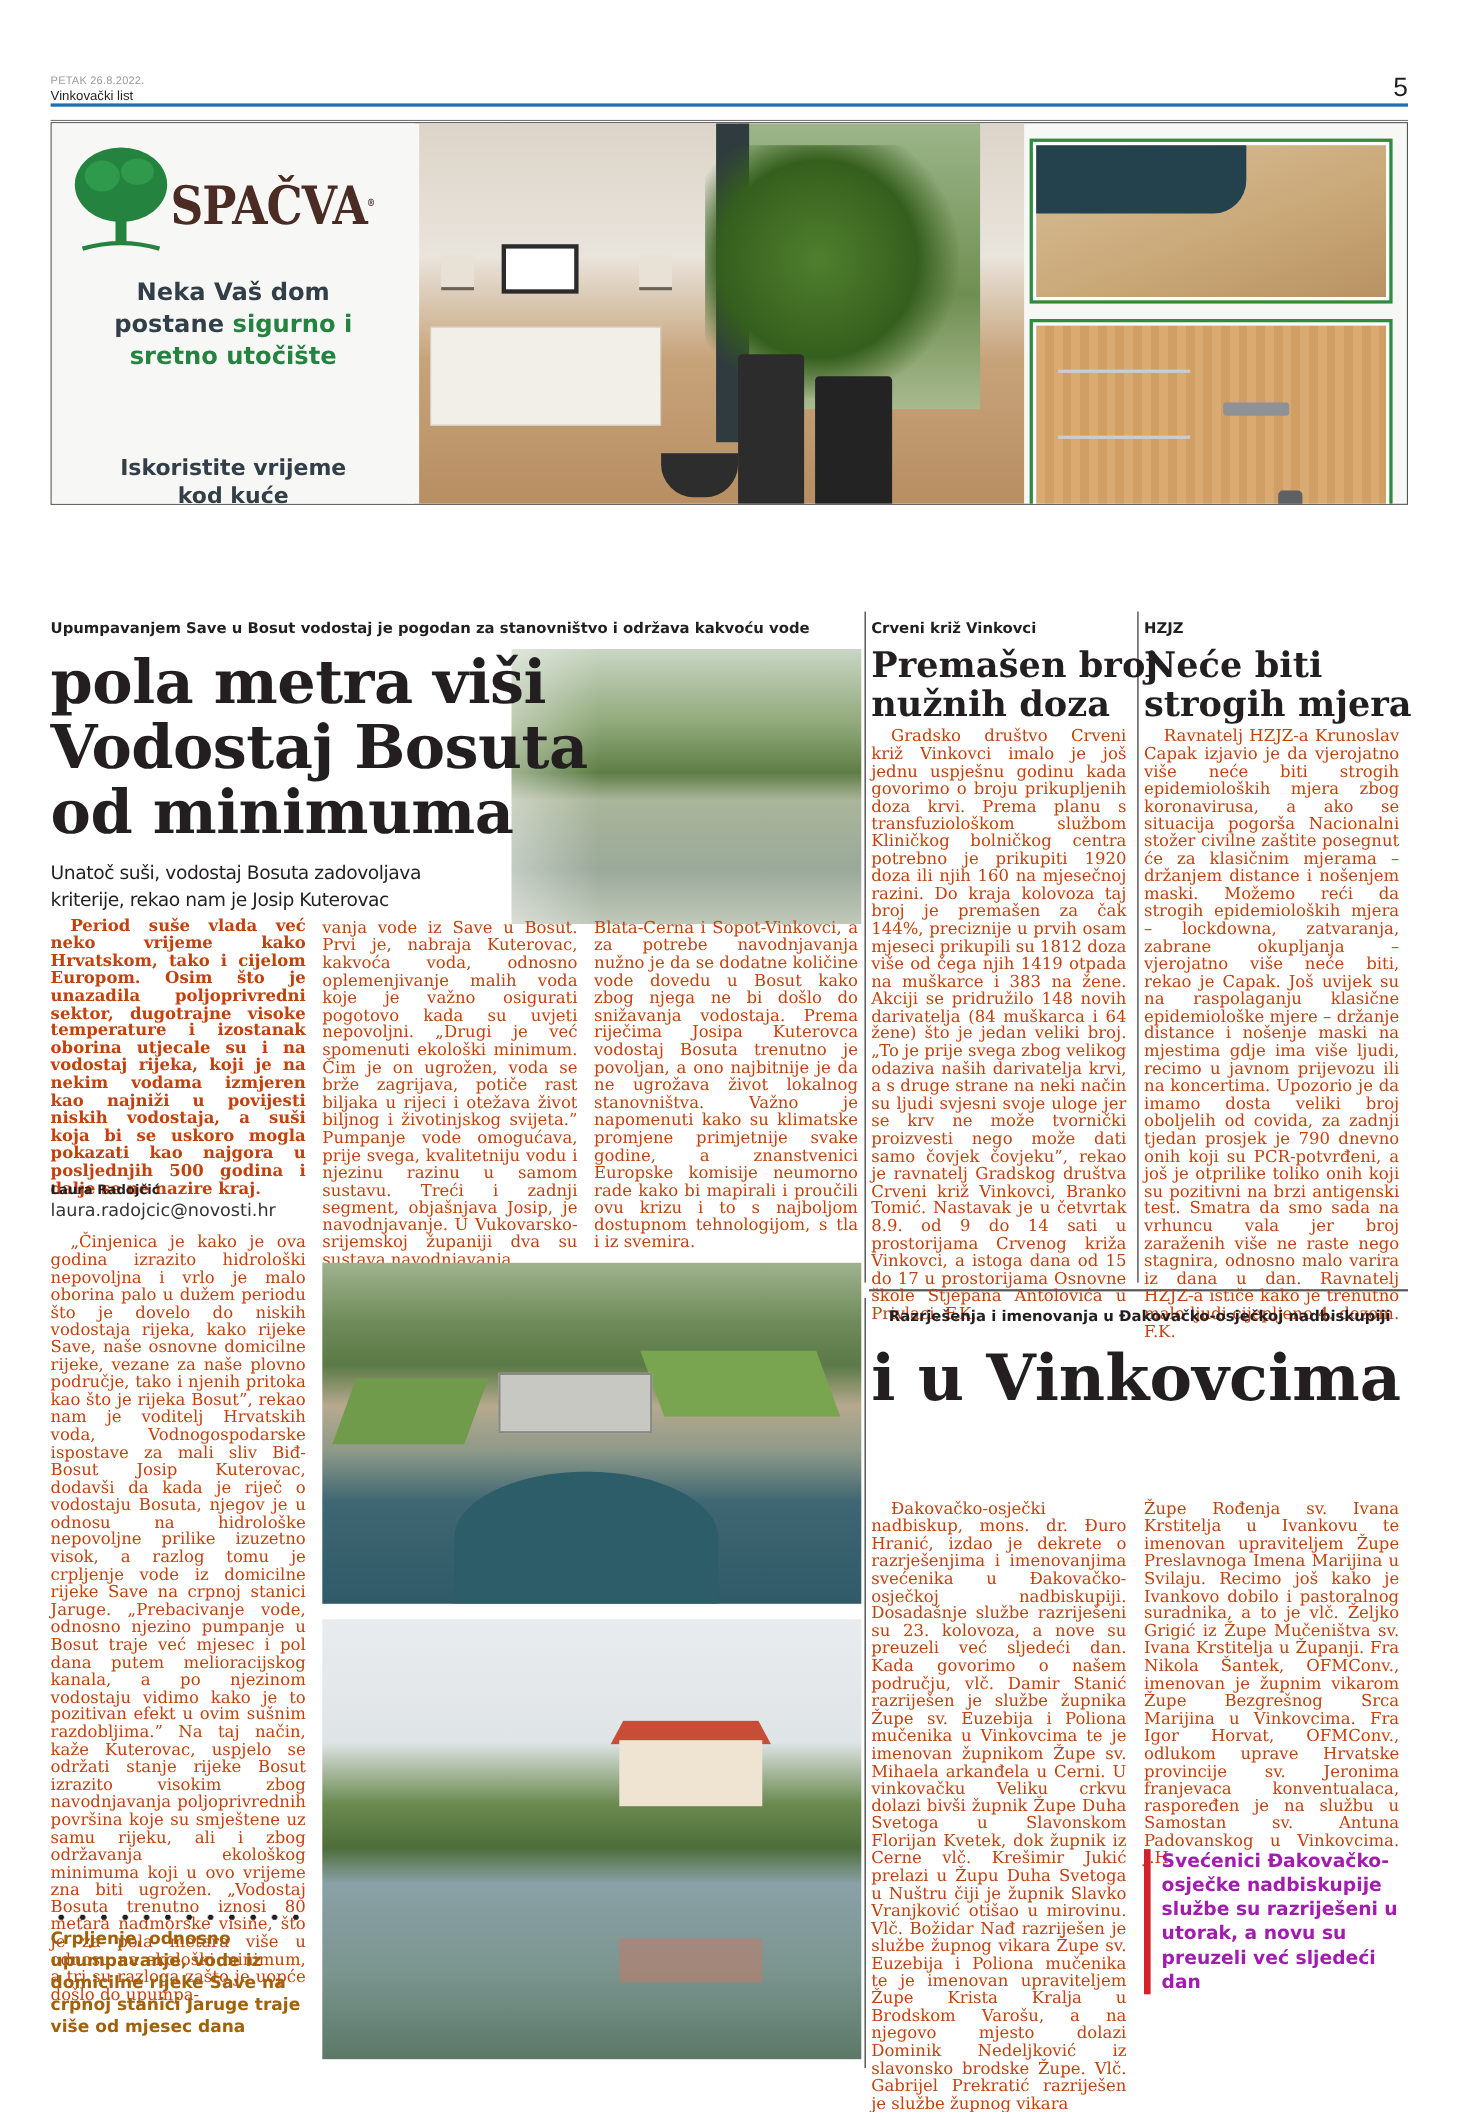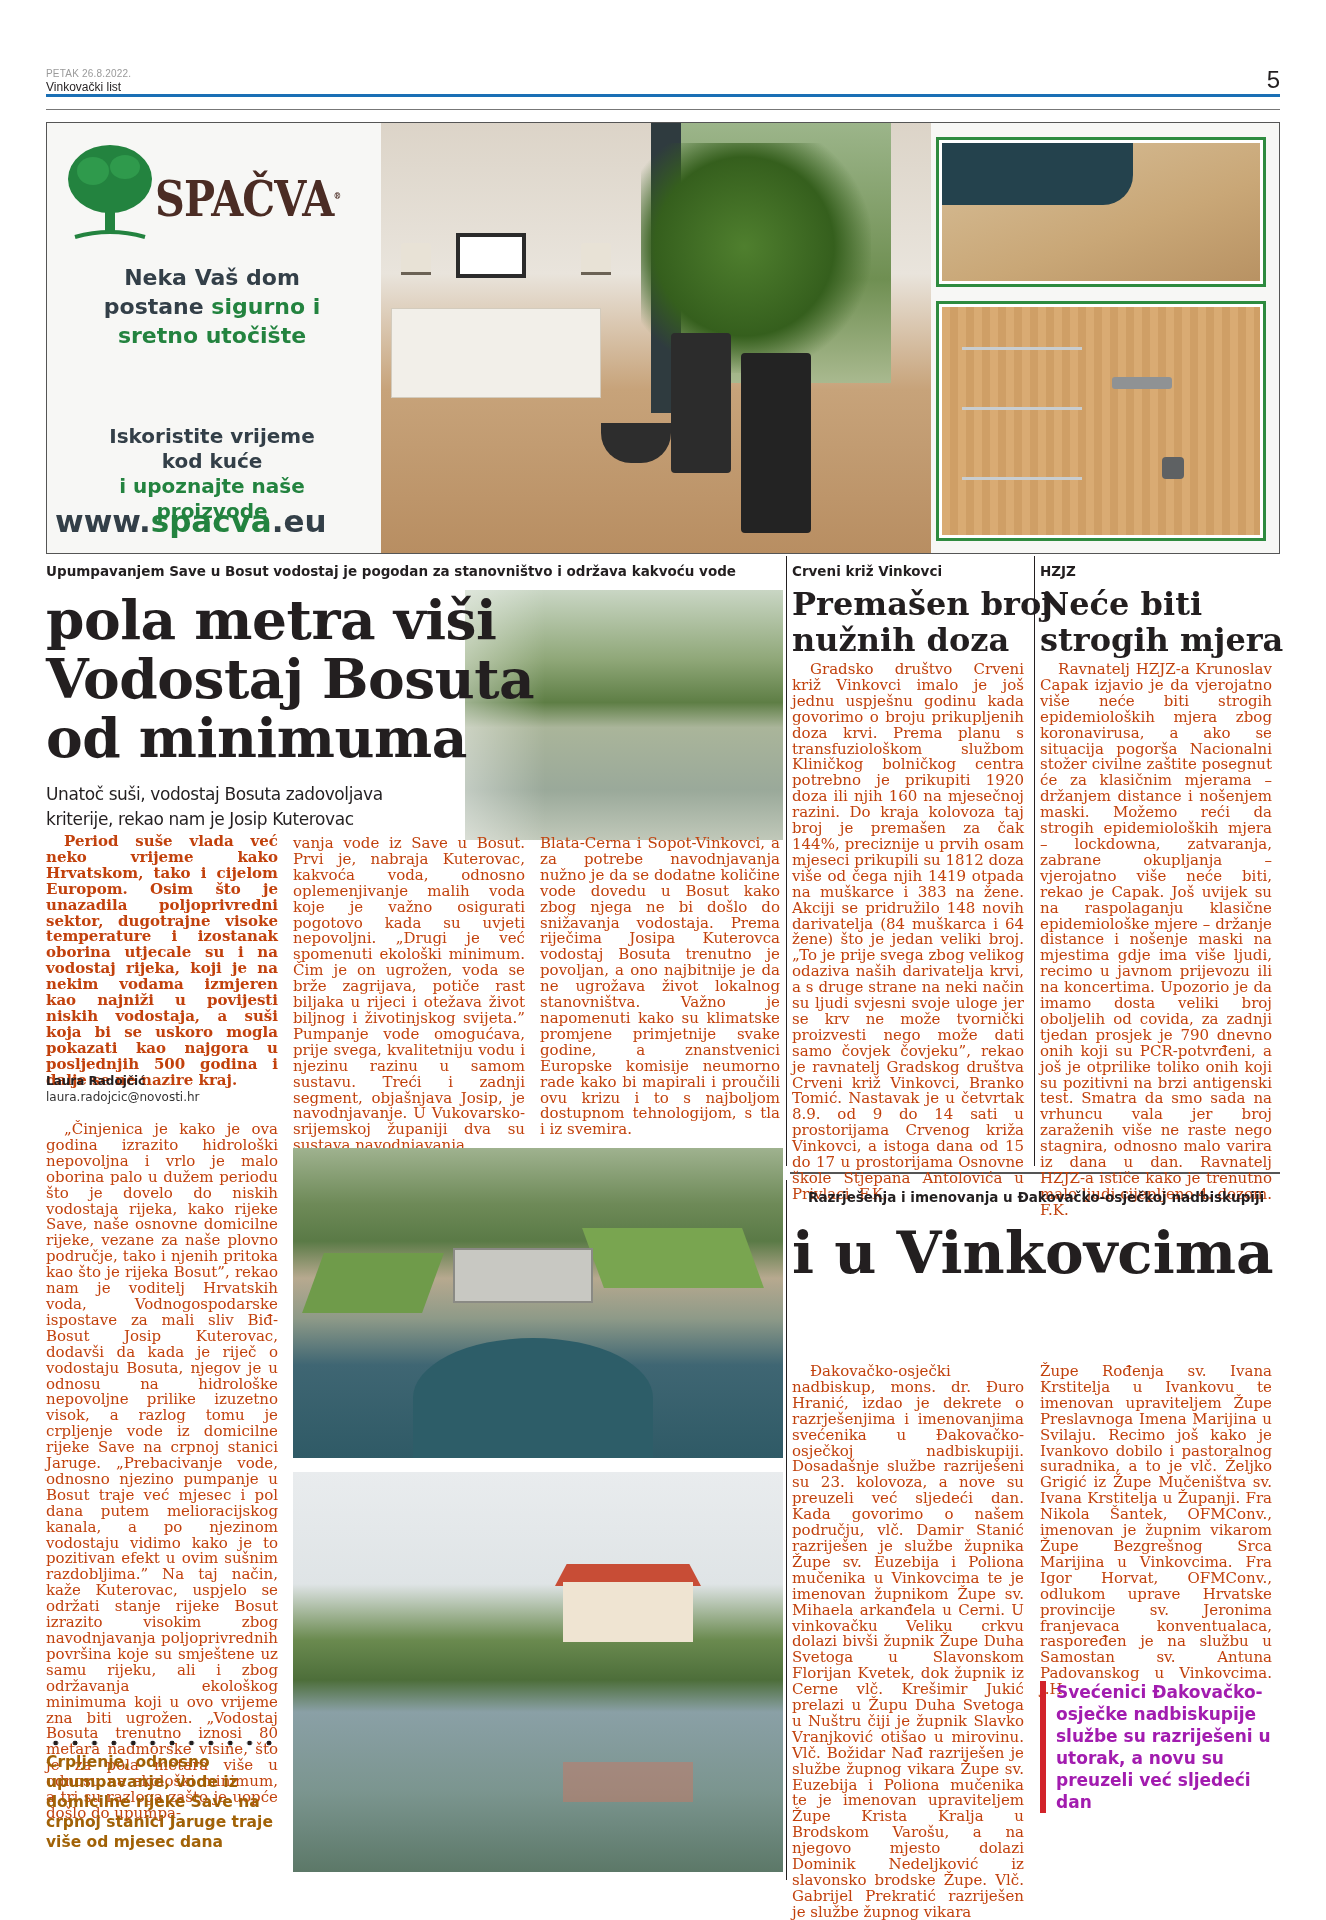--- a/index.html
+++ b/index.html
@@ -8,21 +8,21 @@
 
   
   .masthead { position: absolute; left: 46px; top: 64px; width: 1234px; height: 40px; }
   .mh-date { position: absolute; left: 0; top: 4px; font-family: "Liberation Sans", sans-serif; font-size: 10px; color: #9a9a9a; letter-spacing: 0.2px; }
   .mh-paper { position: absolute; left: 0; top: 16px; font-family: "Liberation Sans", sans-serif; font-size: 12px; color: #231f20; }
   .mh-page { position: absolute; right: 0; top: 2px; font-family: "Liberation Sans", sans-serif; font-size: 24px; font-weight: 300; color: #231f20; }
   .mh-blue { position: absolute; left: 0; top: 30px; width: 100%; height: 3px; background: #1a6fb5; }
   .mh-grey { position: absolute; left: 0; top: 45px; width: 100%; height: 1px; background: #777; }
 
   
-  .ad { position: absolute; left: 46px; top: 122px; width: 1234px; height: 432px; border: 1.5px solid #555; background: #f7f7f5; overflow: hidden; }
+  .ad { position: absolute; left: 46px; top: 111px; width: 1234px; height: 348px; border: 1.5px solid #555; background: #f7f7f5; overflow: hidden; }
   .ad-left { position: absolute; left: 0; top: 0; width: 330px; height: 100%; background: #f7f7f5; text-align: center; }
   .ad-tree { position: absolute; left: 18px; top: 18px; width: 90px; height: 100px; }
   .ad-brand { position: absolute; left: 108px; top: 48px; font-family: "DejaVu Serif", serif; font-weight: bold; font-size: 48px; color: #4b2c24; letter-spacing: -1px; transform: scaleX(0.86); transform-origin: left; }
   .ad-brand-reg { font-size: 9px; vertical-align: super; }
   .ad-tag1 { position: absolute; left: 0; width: 330px; top: 140px; font-family: "DejaVu Sans", sans-serif; font-weight: bold; font-size: 22px; line-height: 29px; color: #333f48; }
   .ad-green { color: #23833f; }
   .ad-tag2 { position: absolute; left: 0; width: 330px; top: 262px; font-family: "DejaVu Sans", sans-serif; font-weight: bold; font-size: 20px; line-height: 25px; color: #333f48; margin-top: 39px; }
   .ad-url { position: absolute; left: 8px; top: 380px; font-family: "DejaVu Sans", sans-serif; font-weight: bold; font-size: 31px; color: #333f48; }
   .ad-room { position: absolute; left: 334px; top: 0; width: 550px; height: 100%; background: linear-gradient(180deg, #dcd4c8 0%, #e9e4dc 35%, #c7a37a 62%, #b88e62 100%); overflow: hidden; }
   .room-window { position: absolute; right: 40px; top: 0; width: 220px; height: 260px; background: linear-gradient(180deg, #9cb58a, #6f8f52 60%, #a9b98f); }
@@ -50,21 +50,21 @@
   .headline { position: absolute; font-family: "DejaVu Serif", serif; font-weight: bold; color: #231f20; line-height: 1.0; }
   .body { position: absolute; font-family: "DejaVu Serif", serif; font-size: 15px; line-height: 15.9px; color: #c2410c; text-align: justify; hyphens: manual; }
   .body p { text-indent: 18px; }
   .bold-lead { font-weight: bold; }
 
   
   .bosut-photo { position: absolute; left: 465px; top: 590px; width: 318px; height: 250px; background: linear-gradient(180deg, #c9d6c4 0%, #8fa778 28%, #5e7e45 45%, #aab59a 55%, #9aa99a 80%, #c0c8b9 100%); }
   .bosut-photo::before { content: ""; position: absolute; left: -120px; top: 0; width: 200px; height: 100%; background: linear-gradient(90deg, #fff, rgba(255,255,255,0)); }
   .deck { position: absolute; left: 46px; top: 782px; width: 520px; font-family: "DejaVu Sans", sans-serif; font-size: 17px; line-height: 25px; color: #231f20; letter-spacing: -0.4px; }
   .byline-name { position: absolute; left: 46px; top: 1074px; font-family: "DejaVu Sans", sans-serif; font-weight: bold; font-size: 12px; }
-  .byline-mail { position: absolute; left: 46px; top: 1090px; font-family: "DejaVu Sans", sans-serif; font-size: 12px; color: #333; }
+  .byline-mail { position: absolute; left: 46px; top: 1090px; font-family: "DejaVu Sans", sans-serif; font-size: 16px; color: #333; }
   .dots { position: absolute; left: 46px; top: 1738px; width: 232px; height: 10px; background-image: radial-gradient(circle, #231f20 2.3px, transparent 2.6px); background-size: 19.4px 10px; background-position: 0 0; }
   .pullquote { position: absolute; left: 46px; top: 1752px; width: 240px; font-family: "DejaVu Sans", sans-serif; font-weight: bold; font-size: 15.5px; line-height: 20px; color: #a16207; }
   .dam-photo { position: absolute; left: 293px; top: 1148px; width: 490px; height: 310px; background: linear-gradient(180deg, #9fb28f 0%, #6e8a58 18%, #5a7a46 30%, #b7a98f 42%, #8e9a88 55%, #3f6673 70%, #2f5a66 100%); overflow: hidden; }
   .dam-structure { position: absolute; left: 160px; top: 100px; width: 140px; height: 55px; background: #c8c8c2; border: 2px solid #8a8a84; }
   .dam-water { position: absolute; left: 120px; top: 190px; width: 240px; height: 120px; background: #2d5d68; border-radius: 50% 50% 0 0; }
   .dam-grass1 { position: absolute; left: 20px; top: 105px; width: 120px; height: 60px; background: #6f9b4a; transform: skewX(-20deg); }
   .dam-grass2 { position: absolute; left: 300px; top: 80px; width: 160px; height: 60px; background: #79a550; transform: skewX(20deg); }
   .lake-photo { position: absolute; left: 293px; top: 1472px; width: 490px; height: 400px; background: linear-gradient(180deg, #e9ecee 0%, #dfe4e6 28%, #6a8a4f 42%, #4d6e3a 52%, #8aa0a6 60%, #7b958f 80%, #5c7868 100%); overflow: hidden; }
   .lake-building { position: absolute; left: 270px; top: 110px; width: 130px; height: 60px; background: #efe4d2; }
   .lake-roof { position: absolute; left: 262px; top: 92px; width: 146px; height: 22px; background: #c84d36; clip-path: polygon(8% 0, 92% 0, 100% 100%, 0 100%); }

